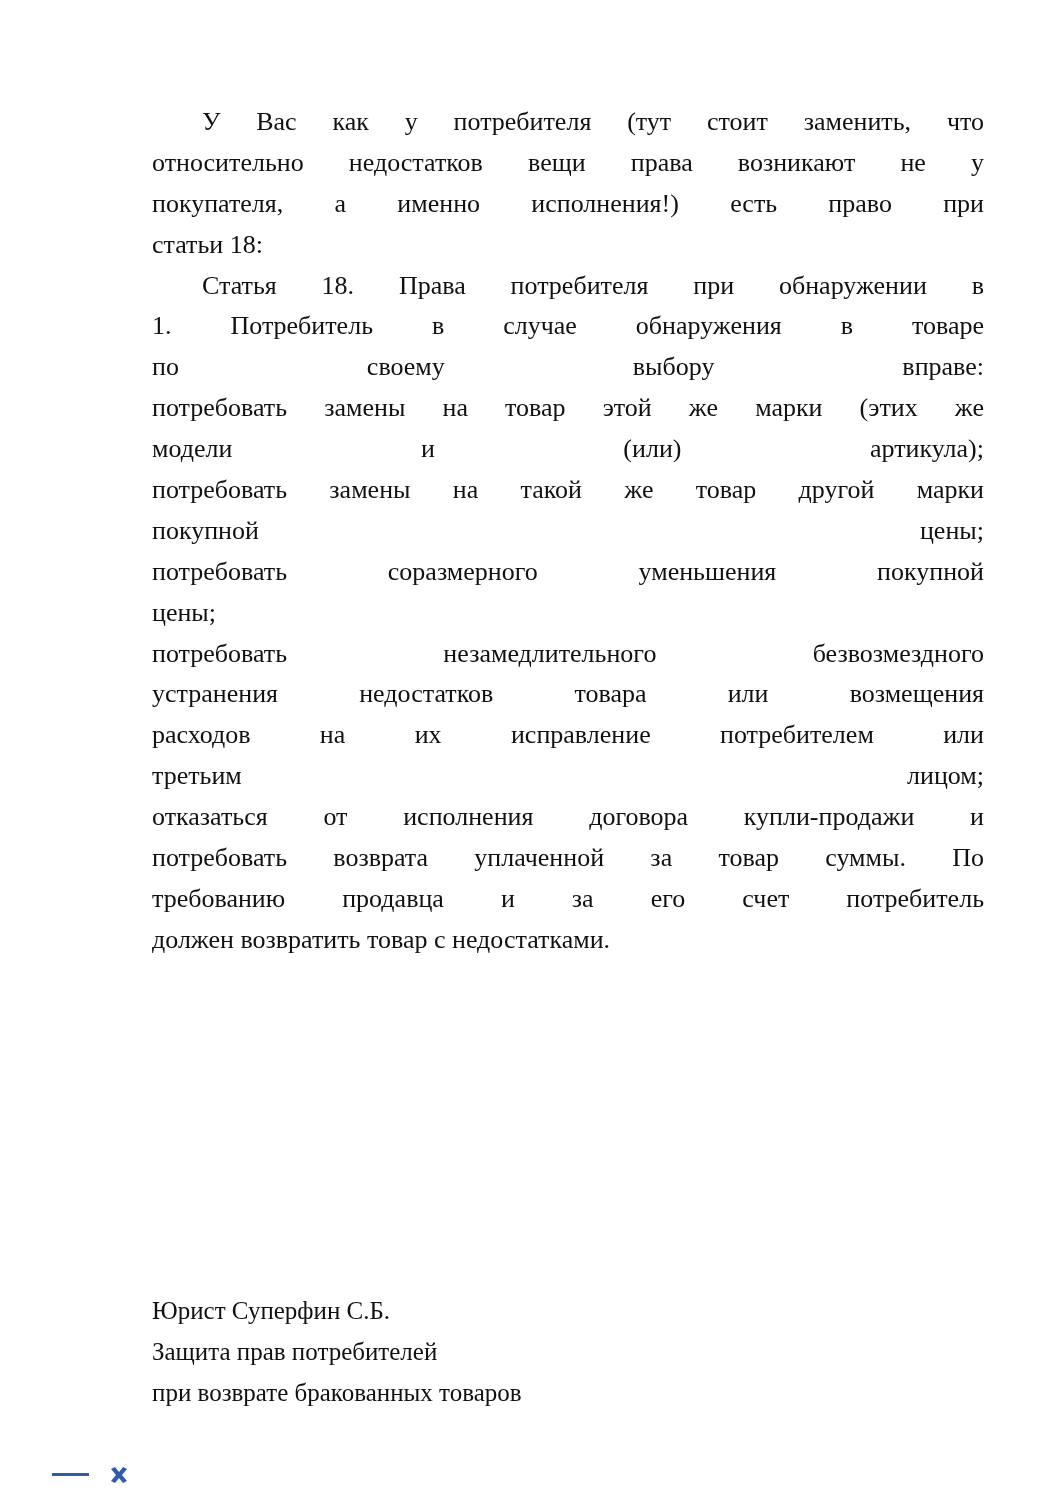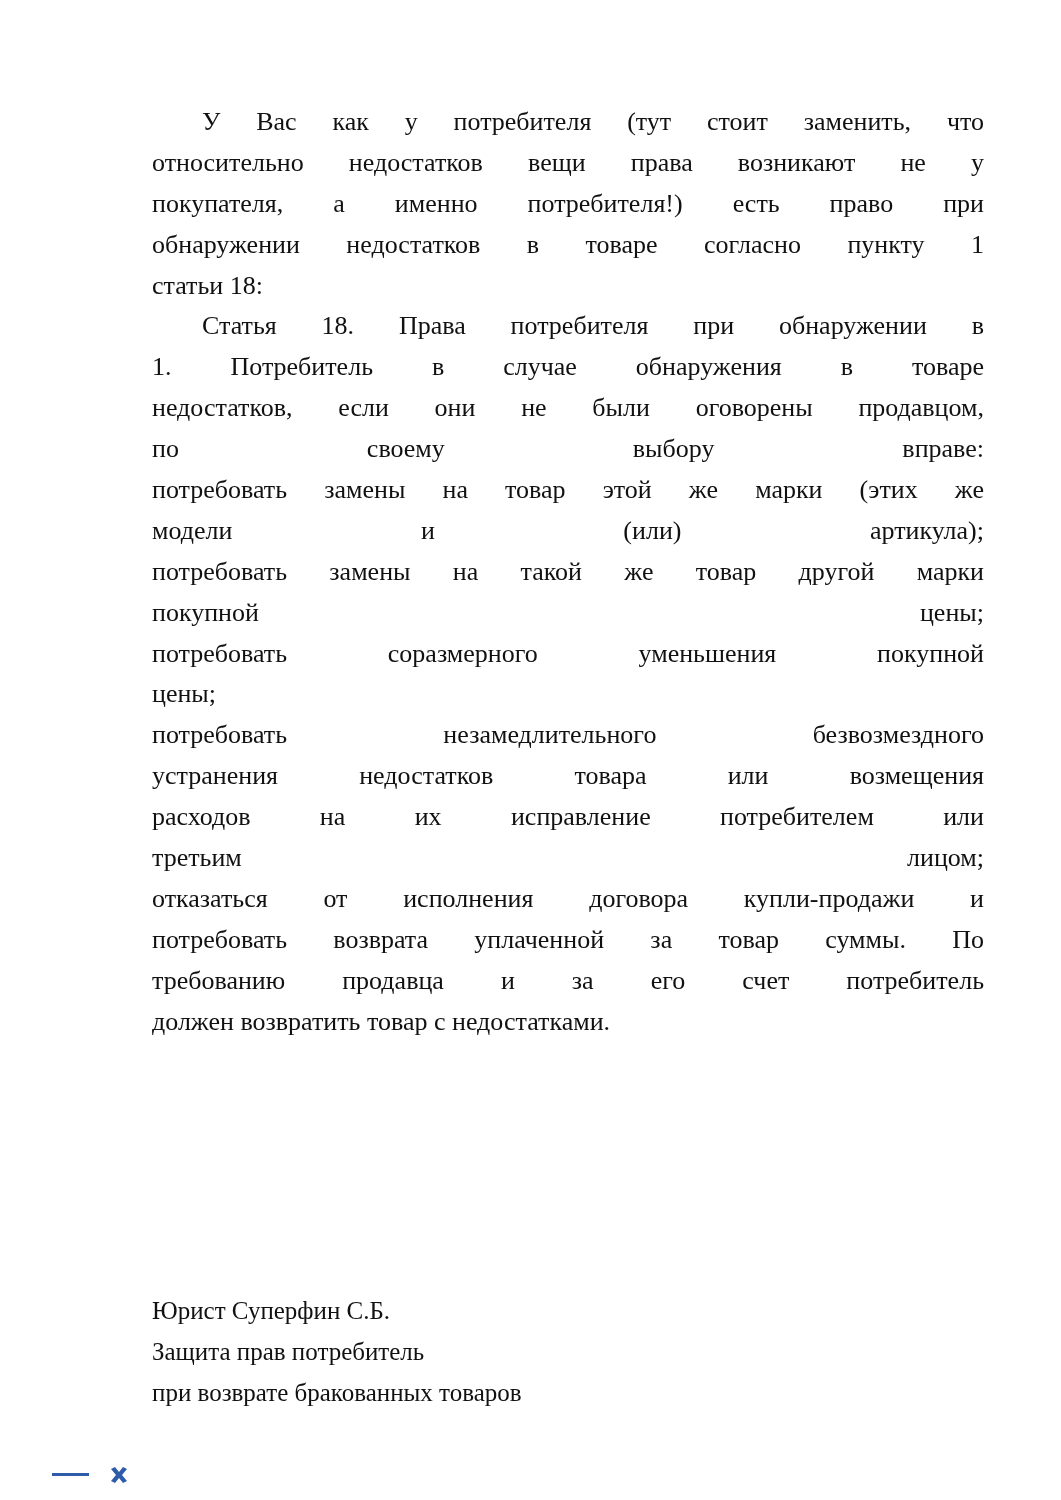--- a/index.html
+++ b/index.html
@@ -25,46 +25,44 @@
   .footer { position: absolute; left: 50px; top: 1462px; width: 90px; height: 28px; }
   .dash { position: absolute; left: 2px; top: 11px; width: 37px; height: 3px; background: #2f5ca8; }
   .xmark { position: absolute; left: 58px; top: 2px; width: 22px; height: 22px; }
 </style>
 </head>
 <body>
 
 <div class="page" id="body-container">
     <div class="line indent">У Вас как у потребителя (тут стоит заменить, что</div>
     <div class="line">относительно недостатков вещи права возникают не у</div>
-    <div class="line">покупателя, а именно потребителя!) есть право при</div>
-    <div class="line">обнаружении недостатков в товаре согласно пункту 1</div>
+    <div class="line">покупателя, а именно исполнения!) есть право при</div>
     <div class="line left">статьи 18:</div>
     <div class="line indent">Статья 18. Права потребителя при обнаружении в</div>
     <div class="line">1. Потребитель в случае обнаружения в товаре</div>
-    <div class="line">недостатков, если они не были оговорены продавцом,</div>
     <div class="line">по своему выбору вправе:</div>
     <div class="line">потребовать замены на товар этой же марки (этих же</div>
     <div class="line">модели и (или) артикула);</div>
     <div class="line">потребовать замены на такой же товар другой марки</div>
     <div class="line">покупной цены;</div>
     <div class="line">потребовать соразмерного уменьшения покупной</div>
     <div class="line left">цены;</div>
     <div class="line">потребовать незамедлительного безвозмездного</div>
     <div class="line">устранения недостатков товара или возмещения</div>
     <div class="line">расходов на их исправление потребителем или</div>
     <div class="line">третьим лицом;</div>
     <div class="line">отказаться от исполнения договора купли-продажи и</div>
     <div class="line">потребовать возврата уплаченной за товар суммы. По</div>
     <div class="line">требованию продавца и за его счет потребитель</div>
     <div class="line left">должен возвратить товар с недостатками.</div>
   </div>
 
 <div class="sig">
   <div class="line">Юрист Суперфин С.Б.</div>
-  <div class="line">Защита прав потребитель</div>
+  <div class="line">Защита прав потребителей</div>
   <div class="line">при возврате бракованных товаров</div>
 </div>
 
 <div class="footer">
   <div class="dash"></div>
   <svg class="xmark" viewBox="0 0 22 22">
     <path d="M3 5 L7 3 L11 8 L15 3 L19 5 L14 11 L19 17 L15 19 L11 14 L7 19 L3 17 L8 11 Z" fill="#2f5ca8"></path>
   </svg>
 </div>
 

